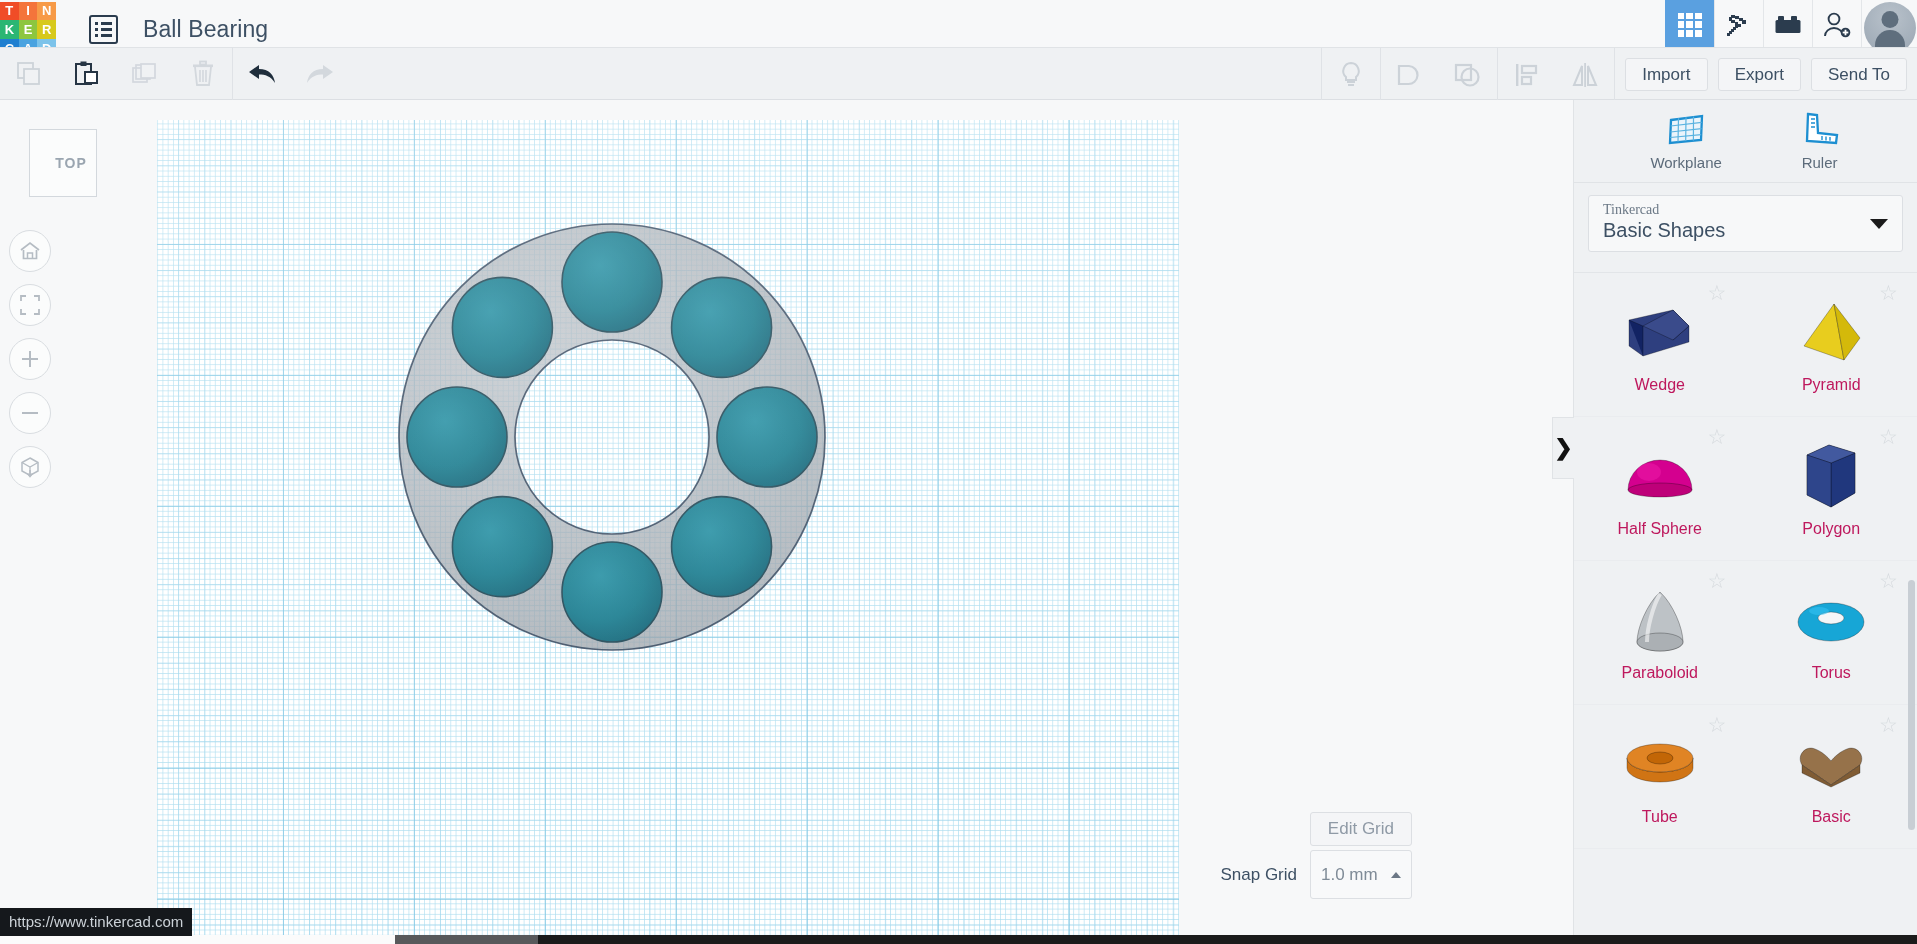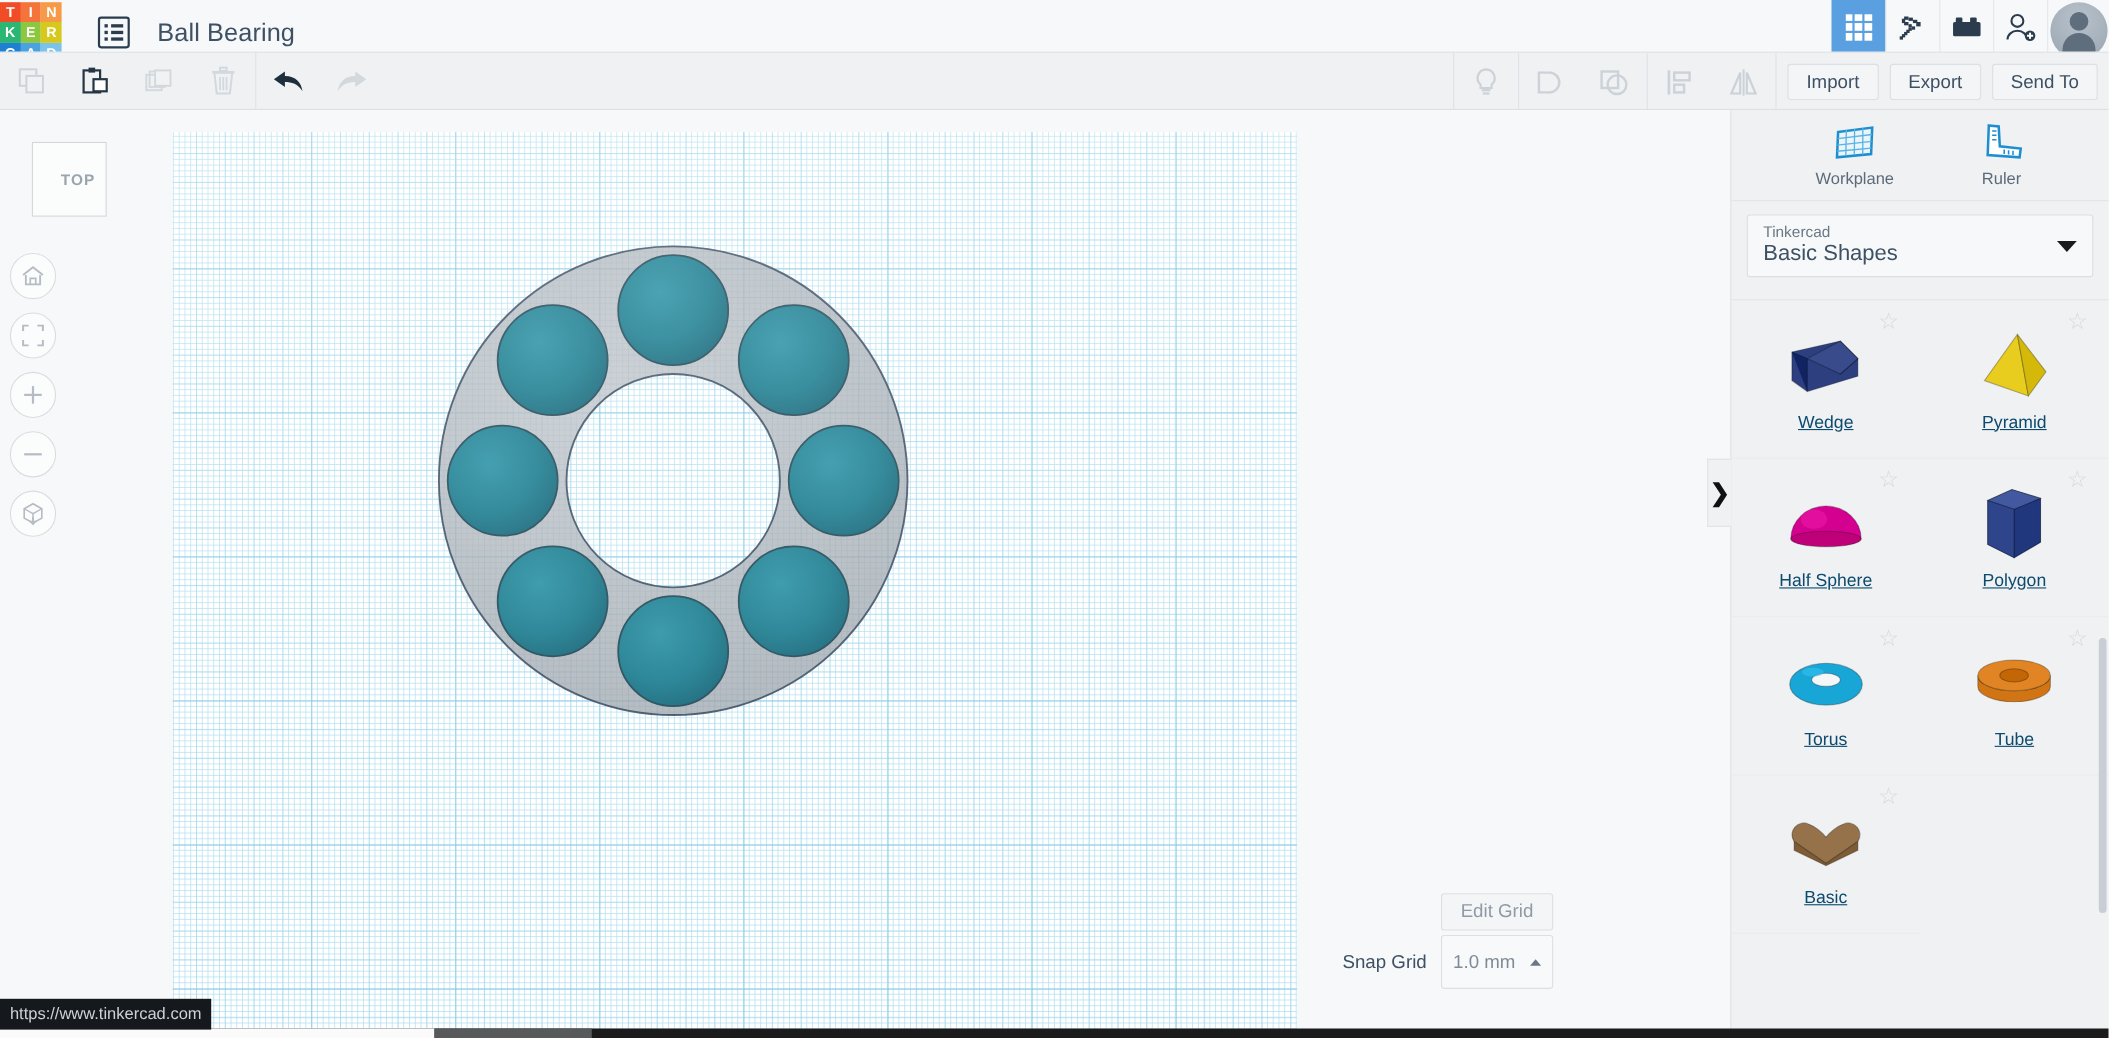--- a/index.html
+++ b/index.html
@@ -153,37 +153,37 @@
     height: 83px; display: flex; align-items: center; justify-content: space-around;
     border-bottom: 1px solid #e0e3e6; padding: 0 38px;
   }
   .panel-tool { display: flex; flex-direction: column; align-items: center; gap: 7px; }
   .panel-tool-label { font-size: 15px; color: #5c6b7a; }
   .shape-select {
     margin: 12px 14px 0 14px; height: 57px; background: #f7f8f9;
     border: 1px solid #dcdfe3; border-radius: 3px;
     padding: 6px 14px; position: relative;
   }
-  .shape-select-cat { font-size: 14px; color: #6b7886; }
+  .shape-select-cat { font-size: 14px; color: #6b7886; font-family: Liberation Serif, serif; }
   .shape-select-name { font-size: 20px; color: #3d5064; margin-top: 1px; }
   .caret-down {
     position: absolute; right: 14px; top: 50%; transform: translateY(-50%);
     width: 0; height: 0; border-left: 9px solid transparent; border-right: 9px solid transparent; border-top: 10px solid #1b1b1b;
   }
   .shape-grid {
     position: absolute; left: 0; top: 172px; right: 0; bottom: 0;
     display: grid; grid-template-columns: 1fr 1fr; align-content: start;
     overflow: hidden; border-top: 1px solid #e2e5e8;
   }
   .shape-cell {
     height: 144px; position: relative;
     display: flex; flex-direction: column; align-items: center; justify-content: center; gap: 6px;
     border-bottom: 1px solid #eaecef;
   }
-  .shape-name { font-size: 16px; color: #0c4a6e; text-decoration: underline; }
+  .shape-name { font-size: 16px; color: #be185d; }
   .star {
     position: absolute; right: 18px; top: 10px; width: 20px; height: 20px;
     color: #d6dade; font-size: 21px; line-height: 20px;
   }
   .shape-art { width: 74px; height: 74px; display: flex; align-items: center; justify-content: center; }
   .panel-collapse {
     position: absolute; left: -22px; top: 317px; width: 22px; height: 62px;
     background: #eff1f3; border: 1px solid #e0e3e6; border-right: none;
     display: flex; align-items: center; justify-content: center;
     font-size: 22px; color: #111; font-weight: bold;
@@ -545,20 +545,31 @@
               <path d="M32 22 L56 12 L56 52 L32 66 Z" fill="#20377d" stroke="rgba(0,0,0,0.28)" stroke-width="1"></path>
               <path d="M8 14 L32 22 L56 12 L30 4 Z" fill="#42599f" stroke="rgba(0,0,0,0.28)" stroke-width="1"></path>
               <path d="M8 14 L32 22 L32 66 L8 54 Z" fill="#2e458b" stroke="rgba(0,0,0,0.28)" stroke-width="1"></path>
             </svg>
           </div>
           <div class="shape-name">Polygon</div>
         </div>
         <div class="shape-cell">
           <div class="star">☆</div>
           <div class="shape-art">
+            <svg width="62" height="66" viewBox="0 0 62 66">
+              <path d="M31 4 C18 16 8 40 8 54 a23 9 0 0 0 46 0 C54 40 44 16 31 4 Z" fill="#bdc2c6" stroke="rgba(0,0,0,0.28)" stroke-width="1"></path>
+              <ellipse cx="31" cy="54" rx="23" ry="9" fill="#abb0b4" stroke="rgba(0,0,0,0.28)" stroke-width="1"></ellipse>
+              <path d="M31 6 C24 18 18 40 18 54" stroke="#fff" stroke-width="4" fill="none" opacity="0.55"></path>
+            </svg>
+          </div>
+          <div class="shape-name">Paraboloid</div>
+        </div>
+        <div class="shape-cell">
+          <div class="star">☆</div>
+          <div class="shape-art">
             <svg width="74" height="46" viewBox="0 0 74 46">
               <ellipse cx="37" cy="24" rx="33" ry="19" fill="#17a6d6" stroke="rgba(0,0,0,0.28)" stroke-width="1"></ellipse>
               <ellipse cx="37" cy="20" rx="13" ry="6" fill="#f4f6f8" stroke="rgba(0,0,0,0.28)" stroke-width="1"></ellipse>
               <ellipse cx="25" cy="13" rx="10" ry="4" fill="#33c2f2" opacity="0.6" stroke="none"></ellipse>
             </svg>
           </div>
           <div class="shape-name">Torus</div>
         </div>
         <div class="shape-cell">
           <div class="star">☆</div>

